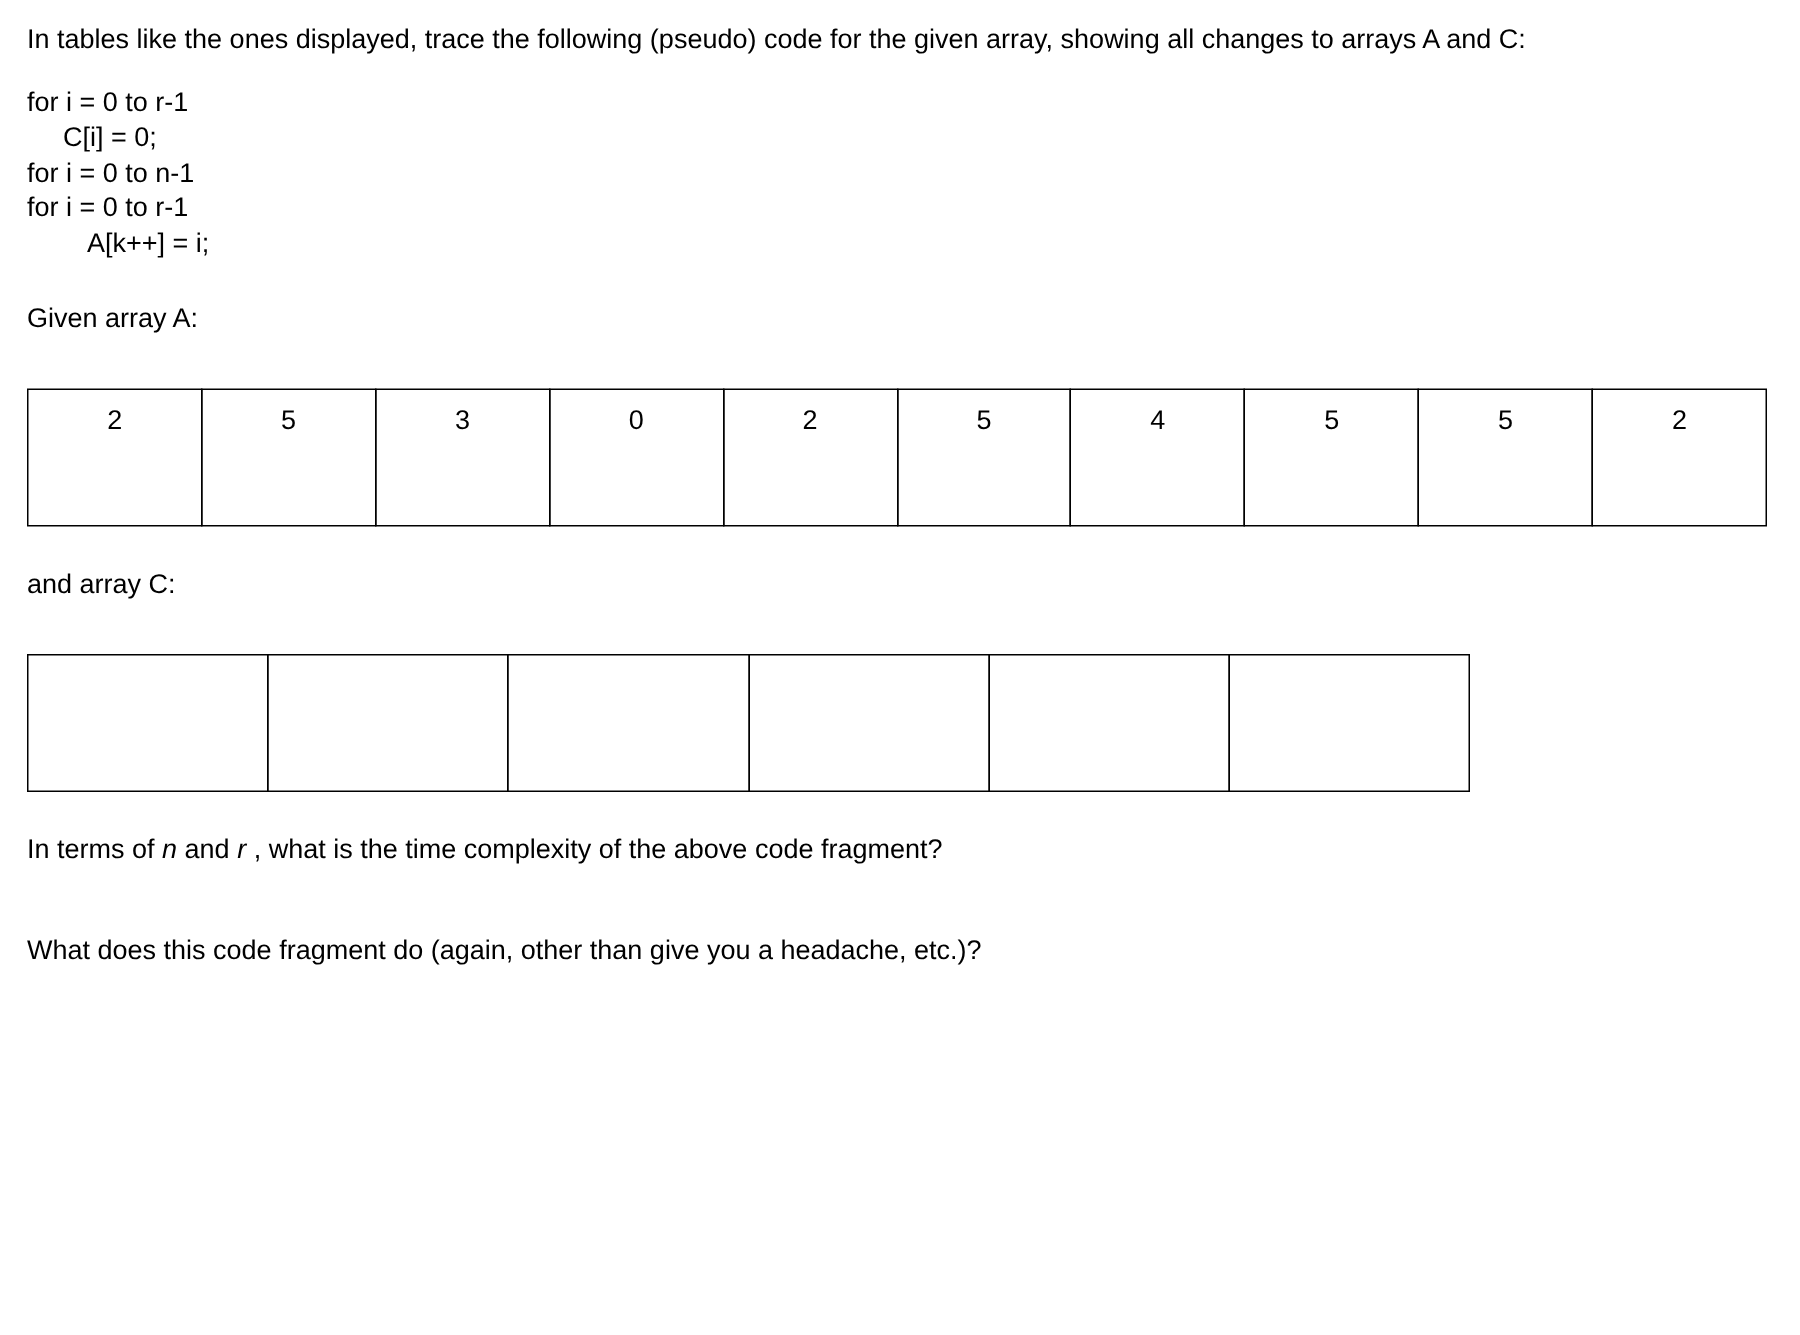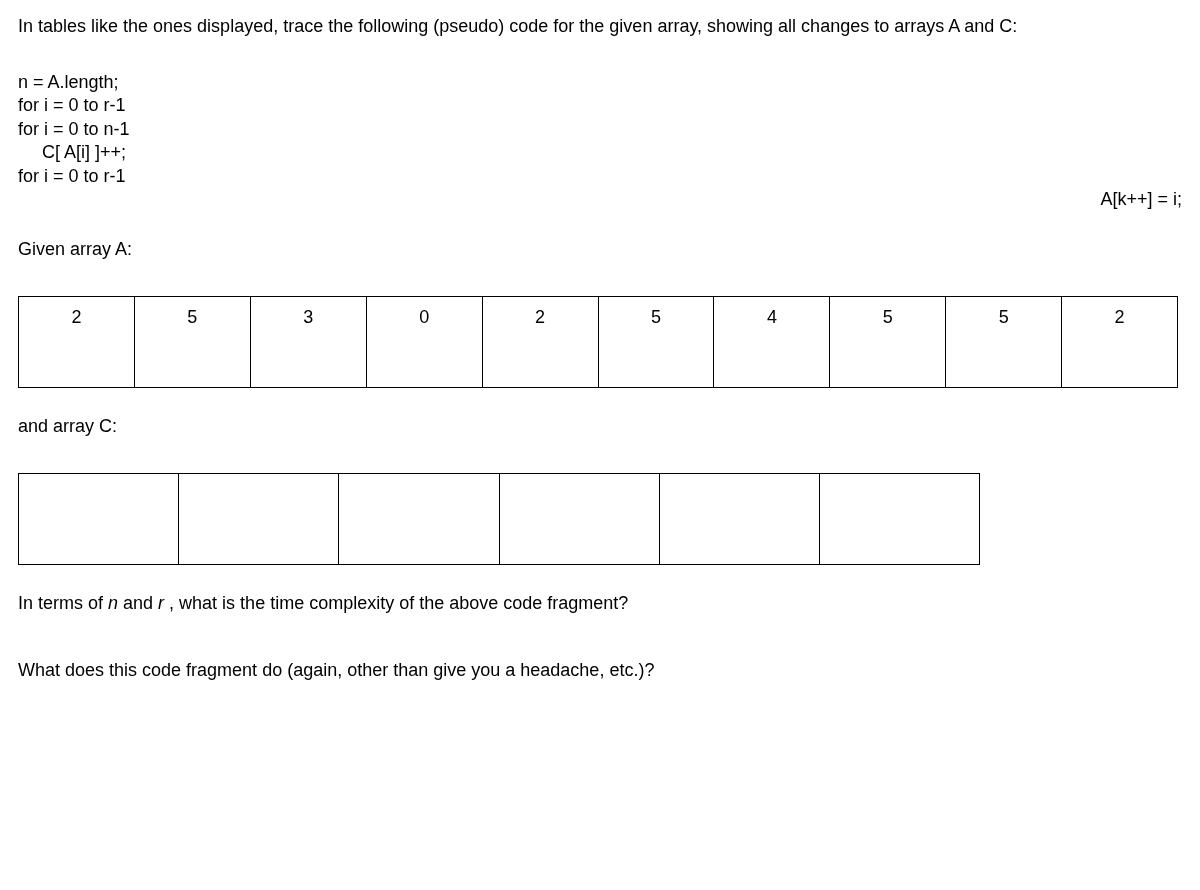--- a/index.html
+++ b/index.html
@@ -6,25 +6,25 @@
     font-family: Arial, Helvetica, sans-serif;
     font-size: 18px;
     margin: 0;
     padding: 16px 18px;
     color: #000;
     background: #fff;
     width: 1200px;
     box-sizing: border-box;
   }
   p { margin: 0 0 6px 0; }
-  .intro { margin-bottom: 34px; }
+  .intro { margin-bottom: 20px; }
   .code-block { margin-bottom: 28px; line-height: 1.3; }
   .code-line { white-space: pre; font-family: Arial, Helvetica, sans-serif; }
   .indent1 { padding-left: 24px; }
-  .indent2 { padding-left: 40px; text-align: right; }
+  .indent2 { padding-left: 40px; }
   .section-label { margin: 10px 0 36px 0; }
   .array-table {
     display: flex;
     margin-bottom: 28px;
   }
   .array-cell {
     border: 1px solid #000;
     height: 92px;
     box-sizing: border-box;
     text-align: center;
@@ -38,24 +38,23 @@
   .array-c { width: 962px; }
   .question { margin-top: 10px; margin-bottom: 46px; }
   .italic { font-style: italic; }
 </style>
 </head>
 <body>
 
 <p class="intro">In tables like the ones displayed, trace the following (pseudo) code for the given array, showing all changes to arrays A and C:</p>
 
 <div class="code-block">
-  <div class="code-line">n = A.length;</div>
   <div class="code-line">for i = 0 to r-1</div>
+  <div class="code-line indent1">C[i] = 0;</div>
   <div class="code-line">for i = 0 to n-1</div>
-  <div class="code-line indent1">C[ A[i] ]++;</div>
   <div class="code-line">for i = 0 to r-1</div>
   <div class="code-line indent2">A[k++] = i;</div>
 </div>
 
 <p class="section-label">Given array A:</p>
 
 <div class="array-table array-a">
   <div class="array-cell">2</div>
   <div class="array-cell">5</div>
   <div class="array-cell">3</div>

